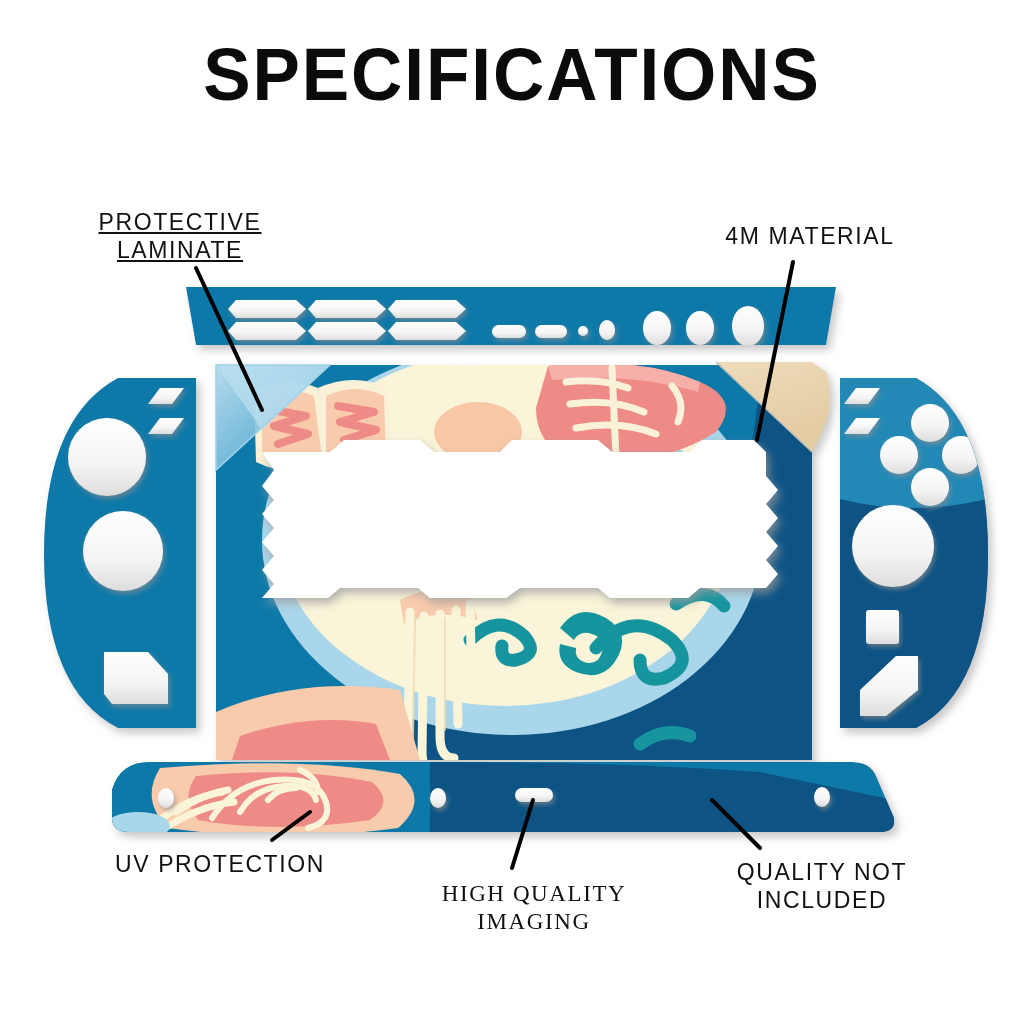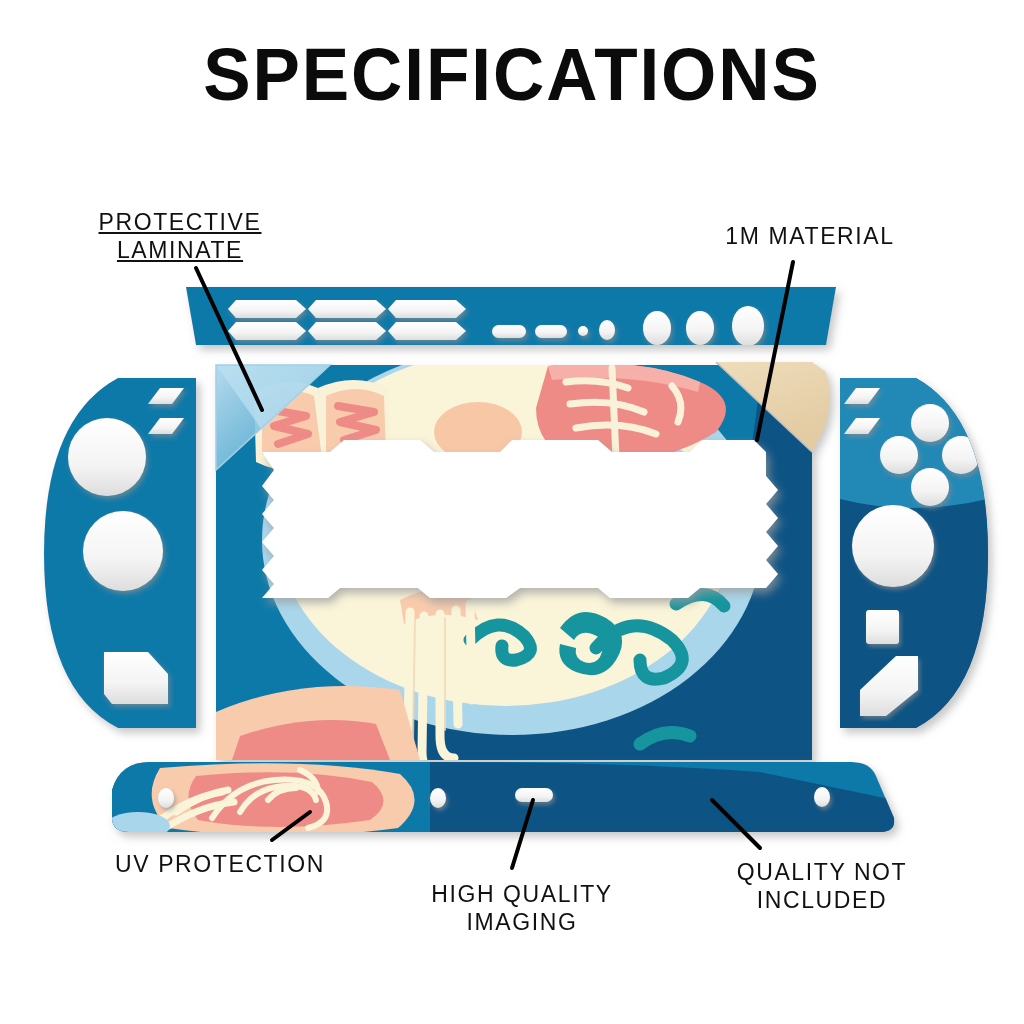--- a/index.html
+++ b/index.html
@@ -33,21 +33,21 @@
     font-size:23px;
     letter-spacing:1.6px;
     color:#111111;
     text-align:center;
     line-height:1.22;
     white-space:pre-line;
   }
   .lbl-protective{left:20px;top:208px;width:320px;text-decoration:underline;}
   .lbl-3m{left:640px;top:222px;width:340px;}
   .lbl-uv{left:-5px;top:850px;width:450px;}
-  .lbl-hq{left:362px;top:880px;width:320px;}
+  .lbl-hq{left:374px;top:880px;width:320px;font-family:Liberation Serif, serif;}
   .lbl-device{left:672px;top:858px;width:300px;}
 
   svg.leaders{position:absolute;left:0;top:0;width:1024px;height:1024px;pointer-events:none;}
 
   
   svg.art{position:absolute;left:0;top:0;width:1024px;height:1024px;}
 </style>
 </head>
 <body>
 
@@ -305,21 +305,21 @@
       <line x1="793" y1="262" x2="757" y2="440"></line>
       <line x1="272" y1="840" x2="310" y2="812"></line>
       <line x1="512" y1="868" x2="533" y2="800"></line>
       <line x1="760" y1="848" x2="712" y2="800"></line>
     </g>
   </svg>
 
   <div class="lbl lbl-protective">PROTECTIVE
 LAMINATE</div>
 
-  <div class="lbl lbl-3m">1M MATERIAL</div>
+  <div class="lbl lbl-3m">4M MATERIAL</div>
 
   <div class="lbl lbl-uv">UV PROTECTION</div>
 
   <div class="lbl lbl-hq">HIGH QUALITY
 IMAGING</div>
 
   <div class="lbl lbl-device">QUALITY NOT
 INCLUDED</div>
 
 </div>

